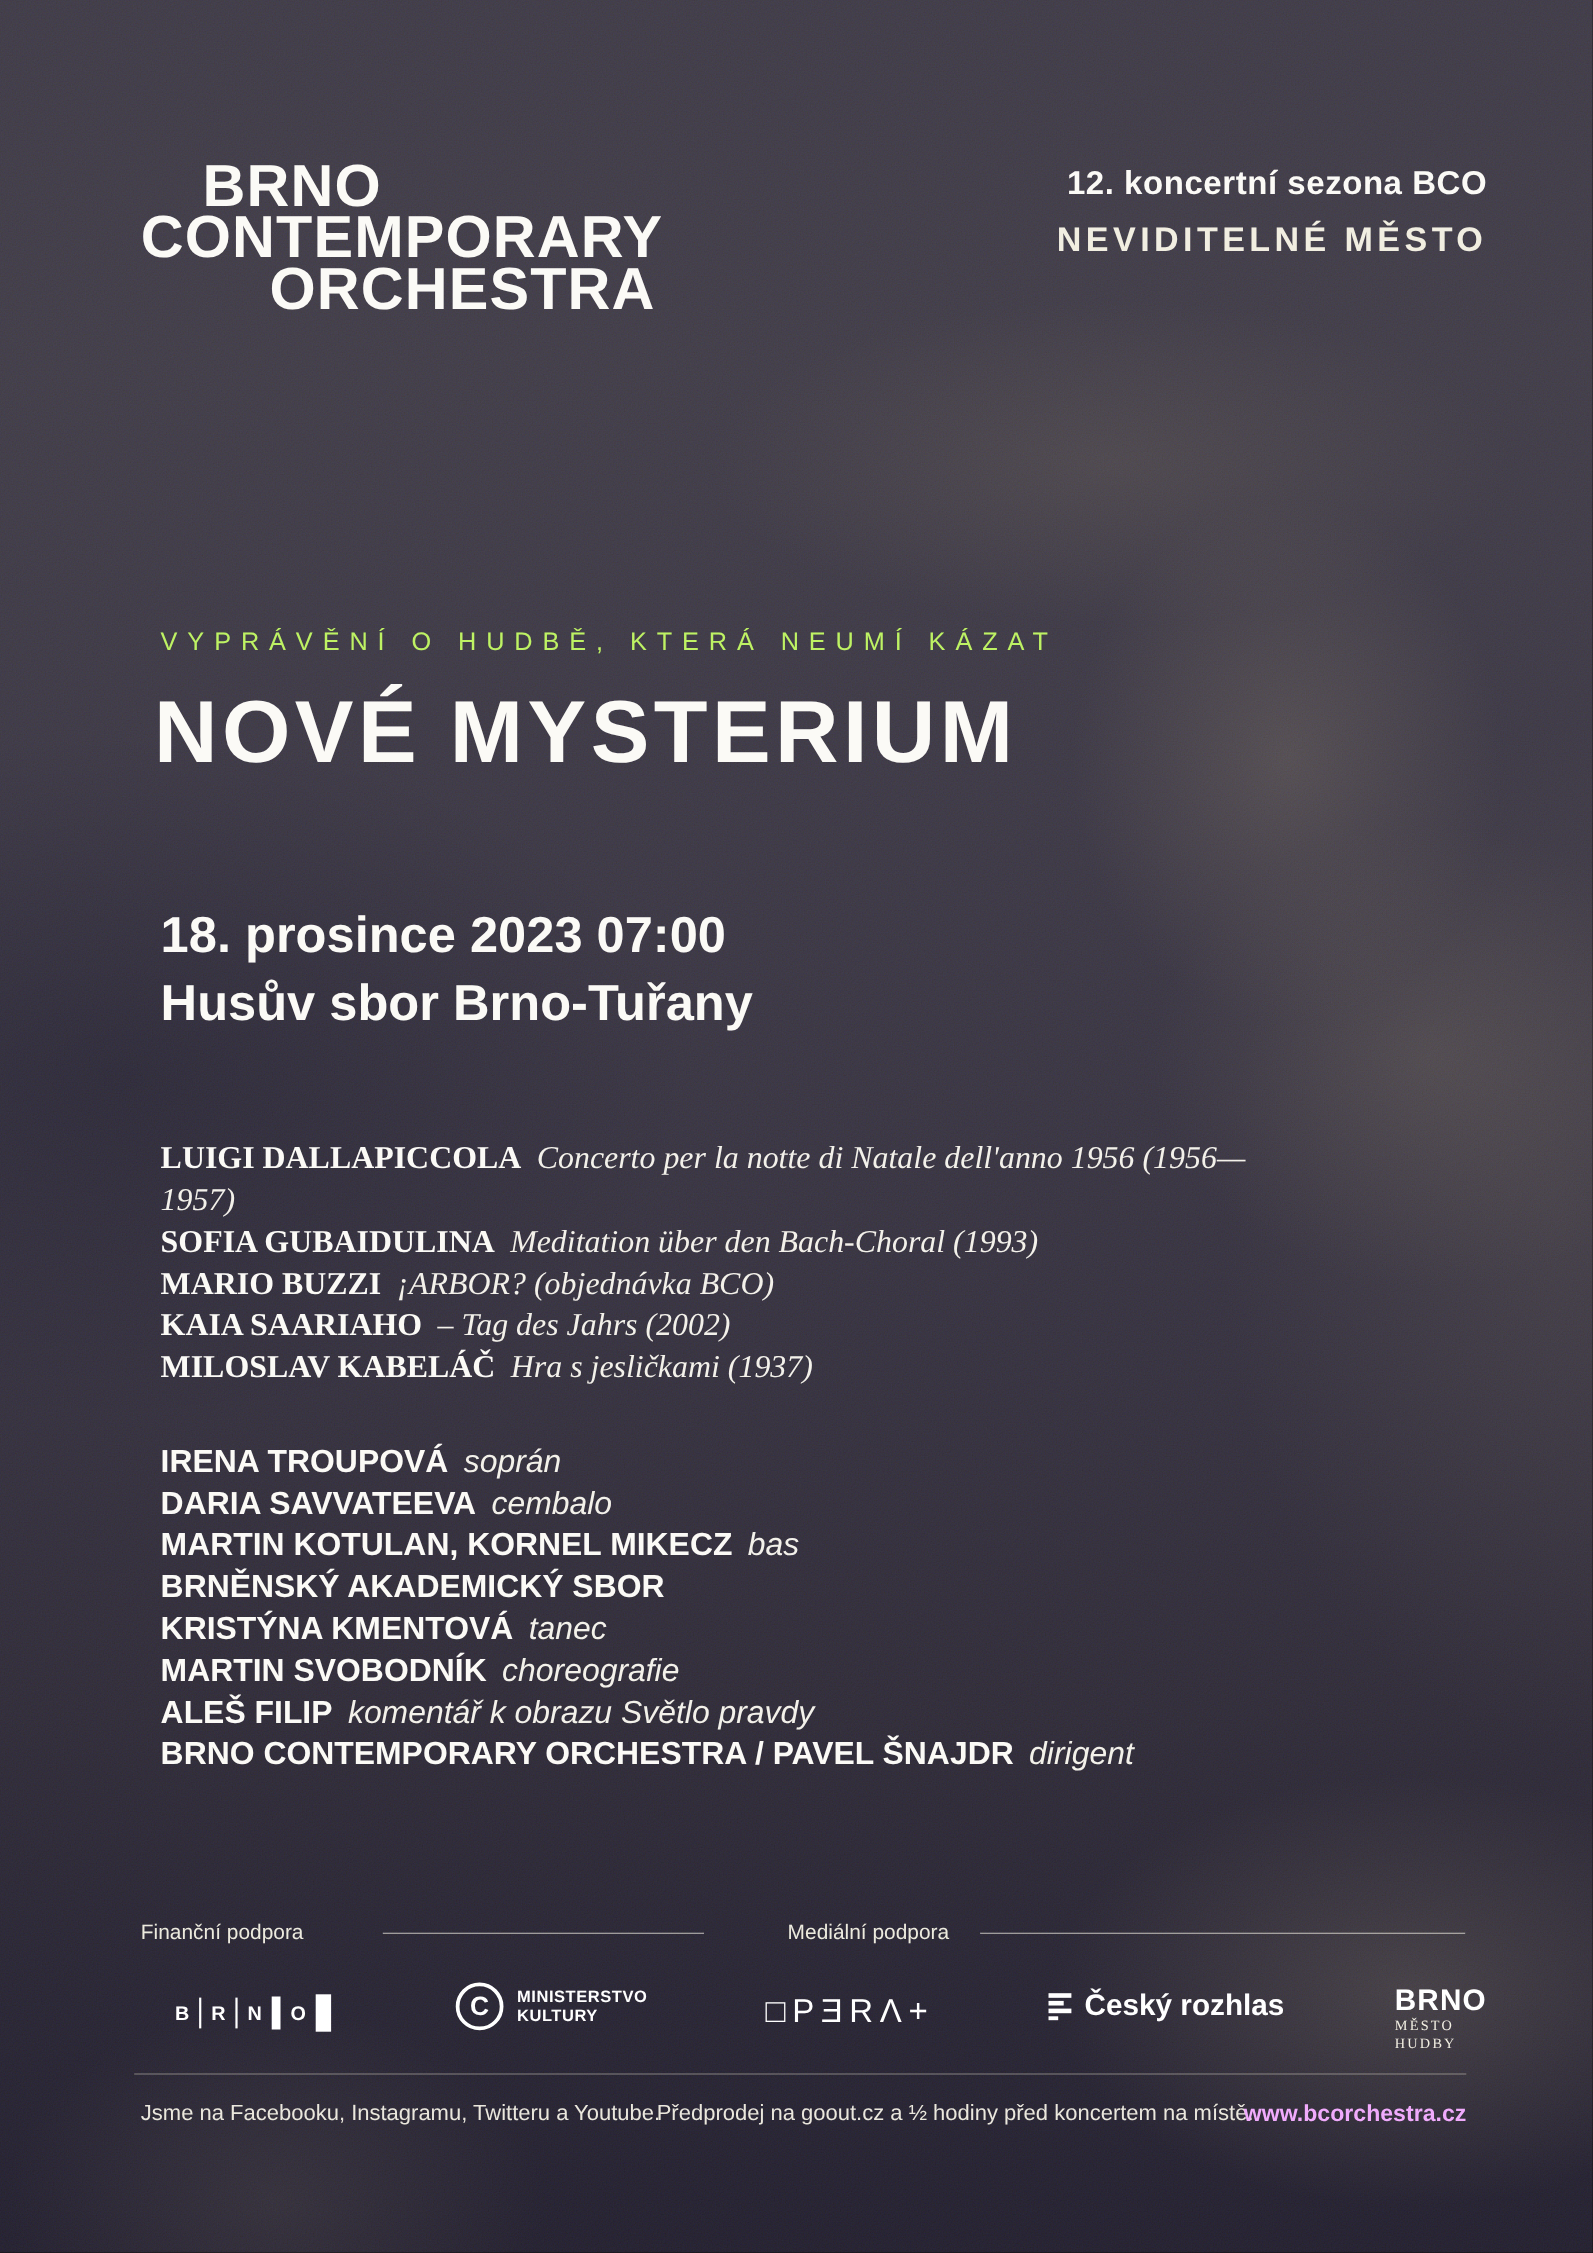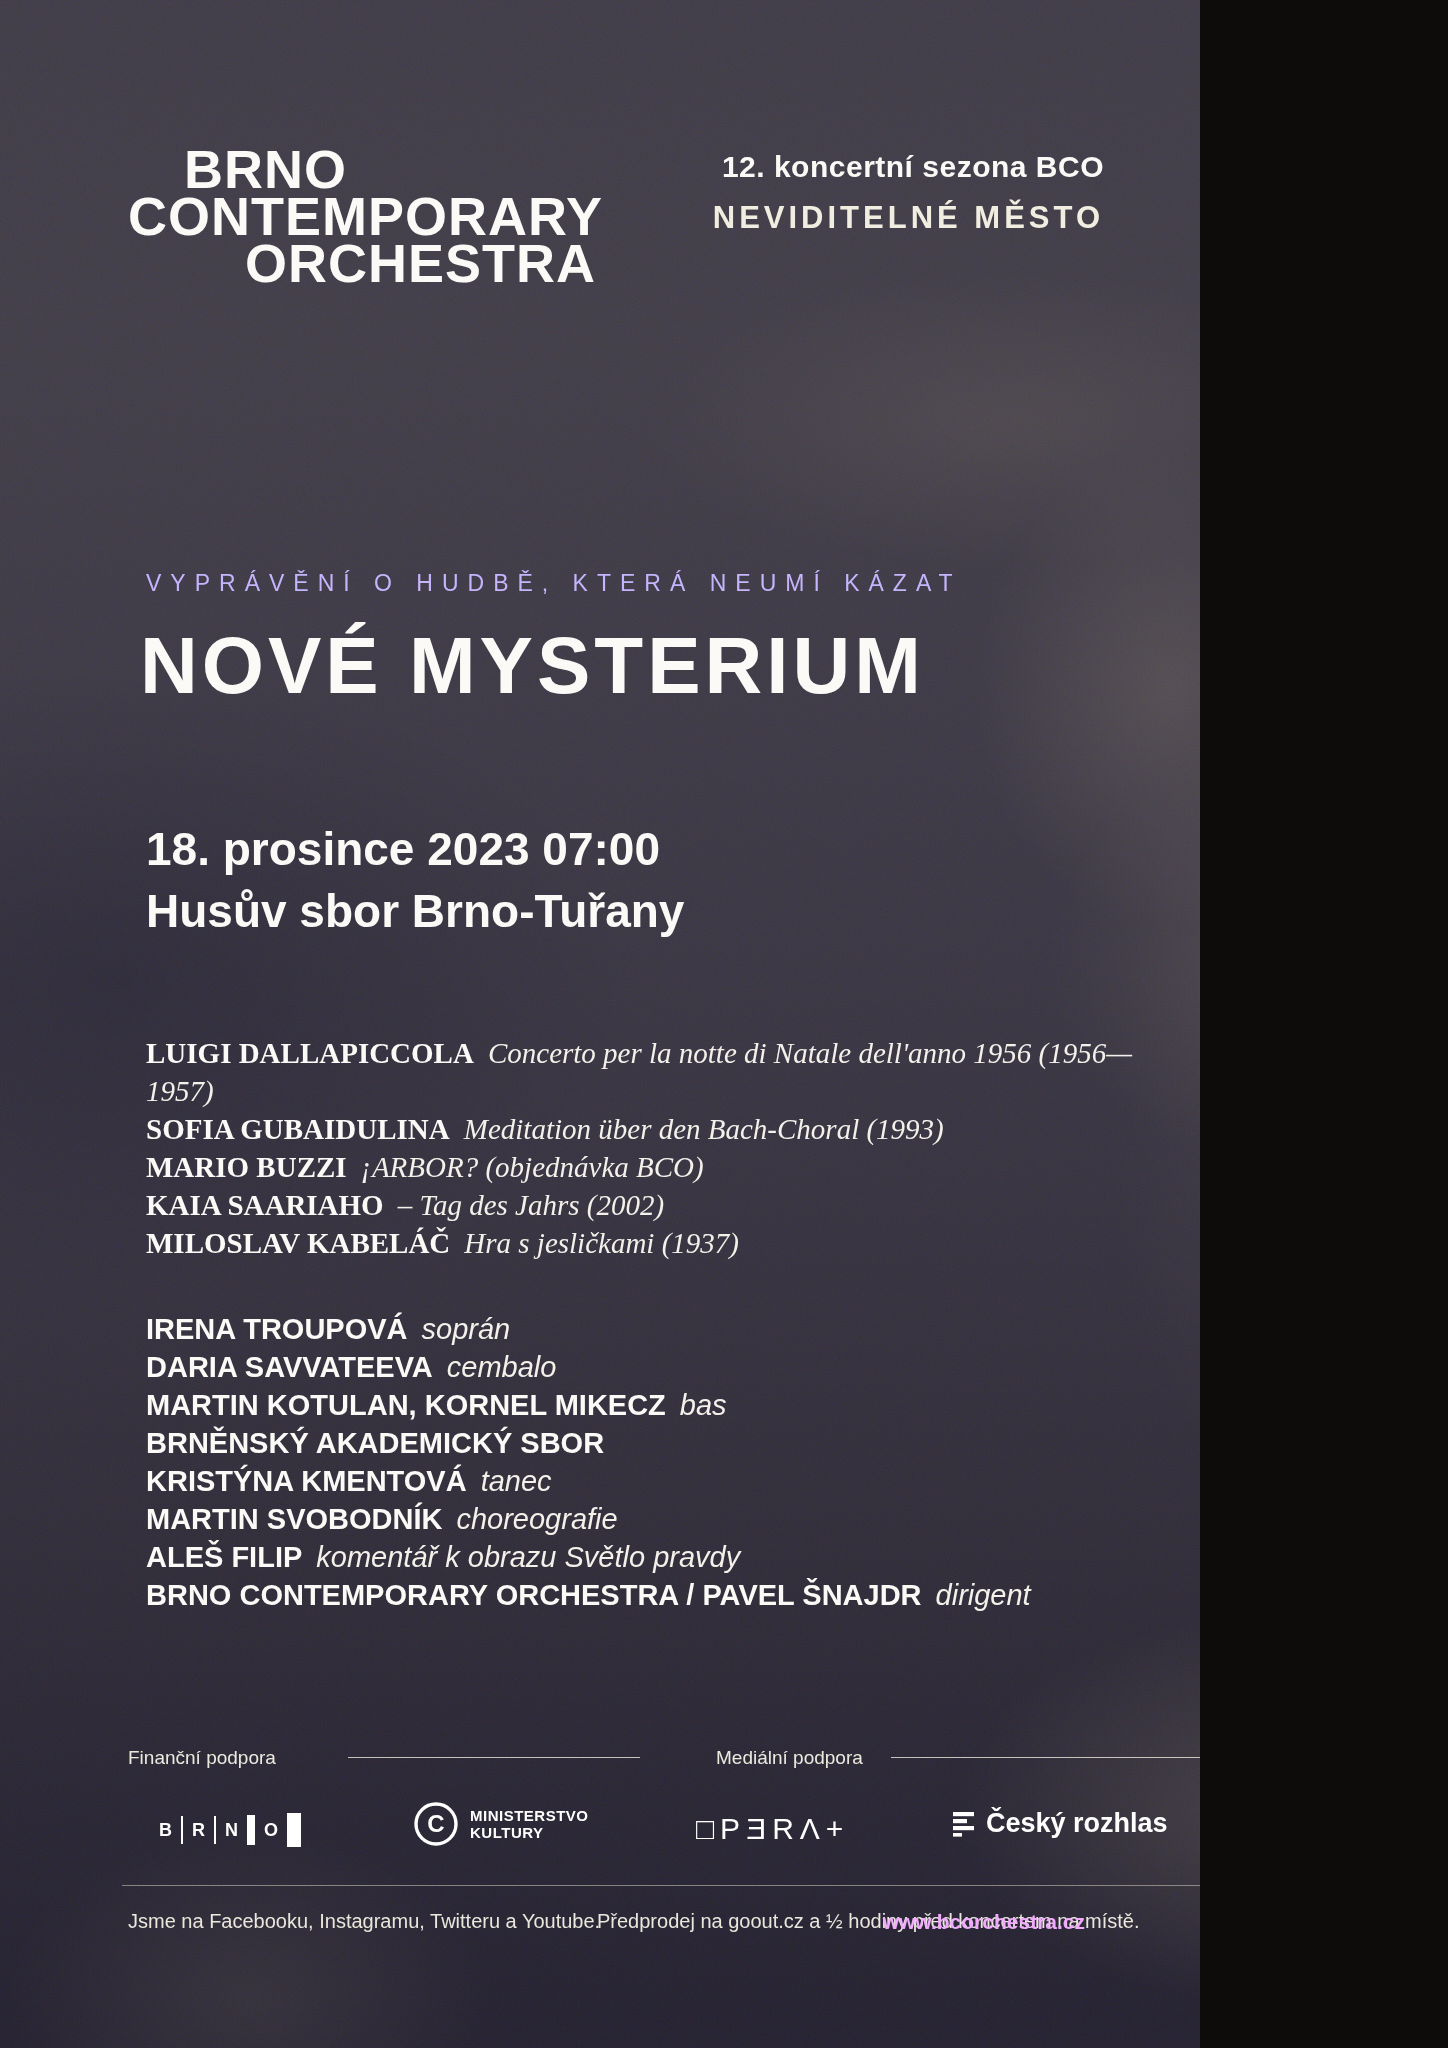--- a/index.html
+++ b/index.html
@@ -1,16 +1,16 @@
 <!DOCTYPE html>
 <html><head>
 <meta charset="utf-8">
 <style>
   html,body{margin:0;padding:0;background:#0d0c0a;}
-  .poster{position:relative;width:1200px;height:2048px;overflow:hidden;
+  .poster{position:relative;width:1448px;height:2048px;overflow:hidden;
     font-family:"Liberation Sans","DejaVu Sans",sans-serif;color:#fbfaf6;}
   .bg-base{position:absolute;inset:0;
     background:linear-gradient(180deg,#37332b 0%,#39352c 16%,#332f28 38%,#2c2822 58%,#242019 76%,#1b1813 88%,#15120e 100%);}
   .bg-patches{position:absolute;inset:0;background:
     radial-gradient(280px 340px at 1170px 690px, rgba(118,108,78,0.42), rgba(118,108,78,0) 70%),
     radial-gradient(360px 300px at 1300px 960px, rgba(112,103,74,0.36), rgba(112,103,74,0) 70%),
     radial-gradient(520px 210px at 1010px 420px, rgba(106,97,68,0.32), rgba(106,97,68,0) 70%),
     radial-gradient(430px 640px at 1420px 1120px, rgba(100,92,66,0.28), rgba(100,92,66,0) 72%),
     radial-gradient(460px 280px at 1280px 1810px, rgba(110,101,72,0.42), rgba(110,101,72,0) 70%),
     radial-gradient(340px 240px at 250px 2000px, rgba(86,79,58,0.30), rgba(86,79,58,0) 72%),
@@ -20,21 +20,21 @@
 
   
   .logo{top:146px;left:128px;font-size:54px;font-weight:700;line-height:47px;letter-spacing:1px;}
   .logo .l1{margin-left:56px;}
   .logo .l3{margin-left:117px;}
 
   .season{top:150px;right:96px;text-align:right;}
   .season1{font-size:30px;font-weight:700;letter-spacing:0.5px;}
   .season2{font-size:31px;font-weight:700;letter-spacing:4px;margin-top:16px;color:#f1eee1;}
 
-  .tagline{top:570px;left:146px;font-size:23px;font-weight:400;letter-spacing:9px;color:#c4b5fd;}
+  .tagline{top:570px;left:146px;font-size:23px;font-weight:400;letter-spacing:9px;color:#bef264;}
   .title{top:618px;left:140px;margin:0;font-size:80px;font-weight:700;letter-spacing:4px;line-height:96px;}
 
   .event{top:818px;left:146px;font-size:46px;font-weight:700;line-height:62px;}
 
   .list{left:146px;width:1010px;font-size:29px;line-height:38px;}
   .program{top:1034px;font-family:Liberation Serif, serif;}
   .performers{top:1310px;}
   .row{margin:0;}
   .name{font-weight:700;}
   .work,.role{font-style:italic;font-weight:400;color:#f3f1ea;margin-left:14px;}

